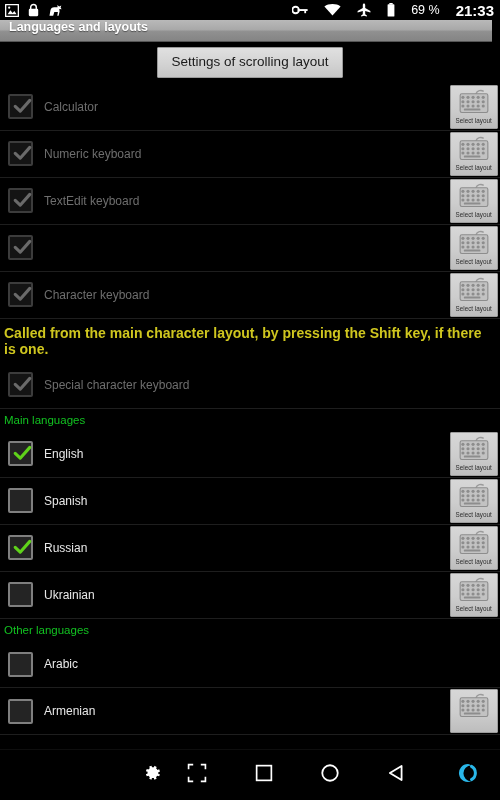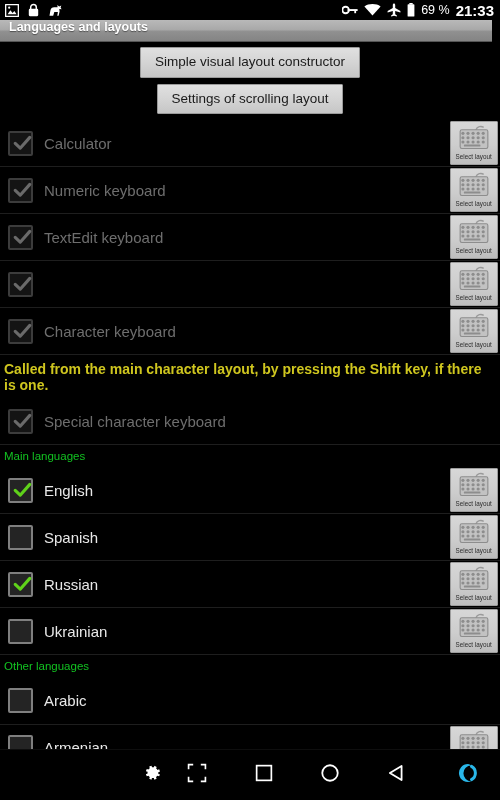--- a/index.html
+++ b/index.html
@@ -9,21 +9,21 @@
   }
   #app { position:relative; width:500px; height:800px; background:#000; }
 
   
   .statusbar {
     position:absolute; top:0; left:0; width:500px; height:20px;
     background:#000; display:flex; align-items:center;
     padding:0 6px 0 5px; color:#fff;
   }
   .sb-left { display:flex; align-items:center; gap:9px; }
-  .sb-right { display:flex; align-items:center; gap:6px; margin-left:auto; }
+  .sb-right { display:flex; align-items:center; gap:16px; margin-left:auto; }
   .sb-icon { display:inline-flex; align-items:center; justify-content:center; }
   .sb-pct { font-size:12.5px; color:#fff; letter-spacing:0px; }
   .sb-clock { font-size:15px; font-weight:bold; color:#fff; letter-spacing:0px; }
 
   
   .titlebar {
     position:absolute; top:20px; left:0; width:492px; height:22px;
     background:linear-gradient(to bottom,#b9b9b9 0%,#a9a9a9 45%,#909090 55%,#848484 100%);
     display:flex; align-items:flex-start; border-bottom:1px solid #555;
   }
@@ -66,21 +66,21 @@
   .cbox {
     width:25px; height:25px; flex:0 0 25px;
     border:2px solid #7f7f7f; border-radius:2px;
     background:#242424; position:relative; cursor:pointer;
   }
   .cbox.disabled { border-color:#3c3c3c; background:#141414; }
   .cbox .tick {
     position:absolute; left:3px; top:1px; width:19px; height:19px;
   }
   .rowlabel {
-    font-size:15px; color:#e8e8e8; padding-left:11px; letter-spacing:0px;
+    font-size:12px; color:#e8e8e8; padding-left:11px; letter-spacing:0px;
   }
   .rowlabel.dim { color:#6e6e6e; }
 
   
   .selbtn {
     position:absolute; right:2px; top:50%; transform:translateY(-50%);
     width:48px; height:44px;
     background:linear-gradient(to bottom,#d7d7d7 0%,#cdcdcd 55%,#bdbdbd 100%);
     border:1px solid #9d9d9d;
     display:flex; flex-direction:column; align-items:center; justify-content:flex-start;
@@ -157,23 +157,20 @@
     </div>
   </div>
 
   <div class="titlebar">
     <span class="ttl">Languages and layouts</span>
   </div>
 
   <div class="content">
     <div class="topbtns" id="top-buttons">
         <div class="btnrow">
-          <div class="flatbtn">Simple visual layout constructor</div>
-        </div>
-        <div class="btnrow">
           <div class="flatbtn">Settings of scrolling layout</div>
         </div>
       </div>
     <div id="sections">
         <div class="row">
           <div class="cbox disabled">
             <svg class="tick" viewBox="0 0 19 19">
               <path d="M2.2 9.4 L7.2 14.2 L16.8 3.4" fill="none" stroke="#6a6a6a" stroke-width="3.1" stroke-linecap="round" stroke-linejoin="round"></path>
             </svg>
           </div>

